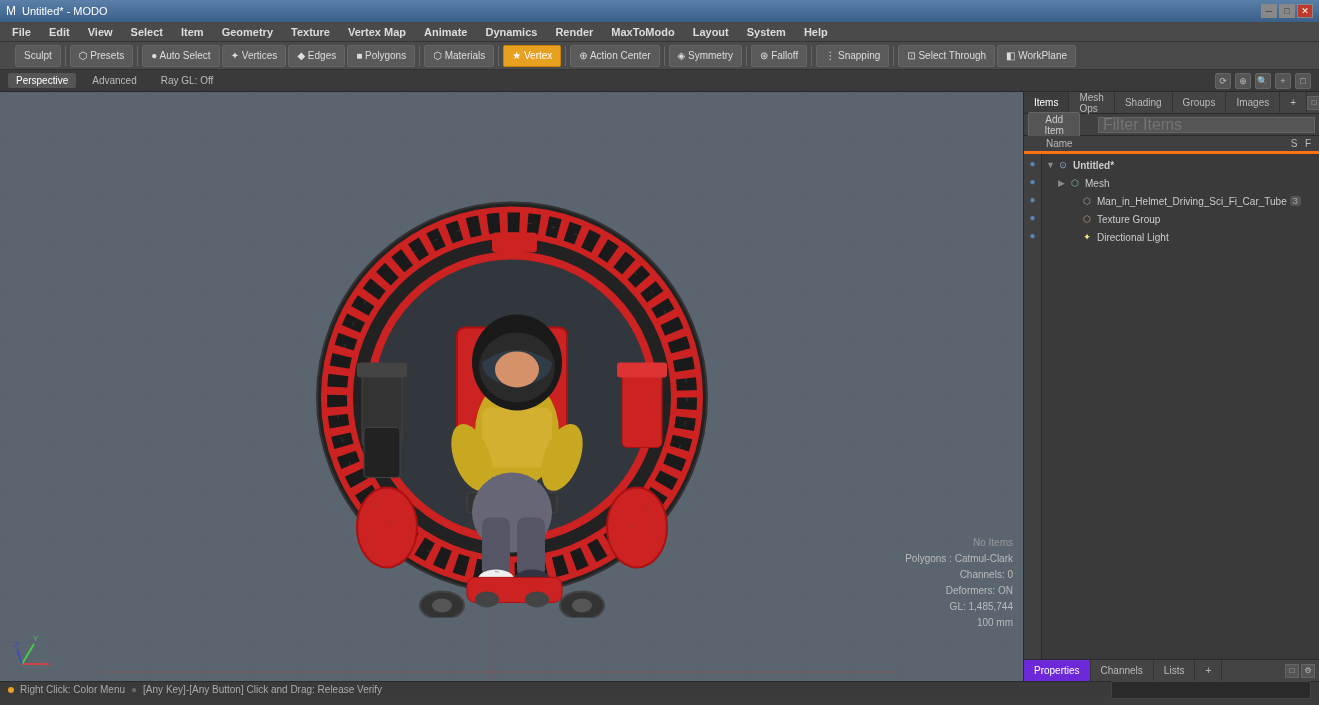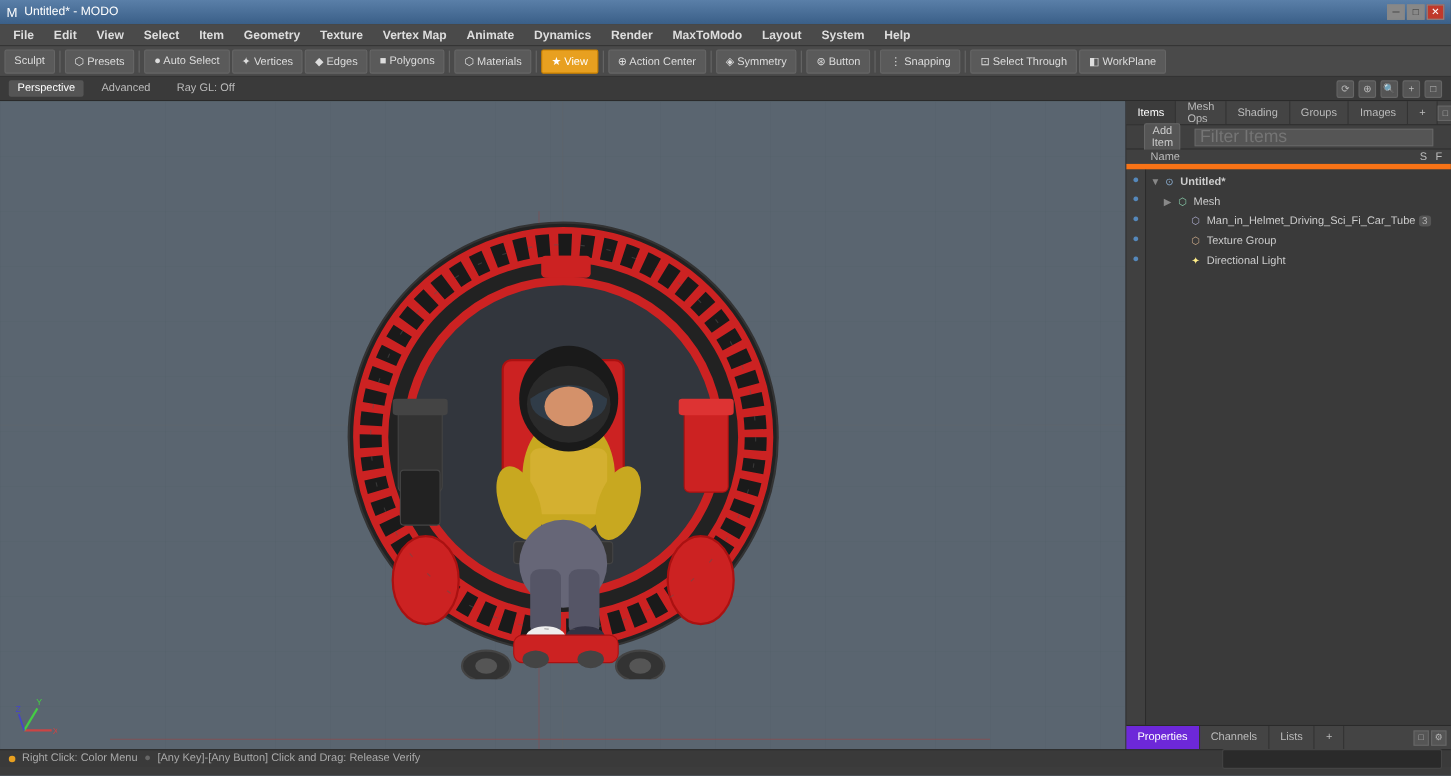--- a/index.html
+++ b/index.html
@@ -47,21 +47,21 @@
       border-radius: 2px;
       font-weight: bold;
     }
 
     
     #toolbar {
       height: 28px;
       background: #4a4a4a;
       display: flex;
       align-items: center;
-      padding: 0 4px;
+      padding: 0 15px;
       gap: 2px;
       border-bottom: 1px solid #333;
     }
     .toolbar-btn {
       height: 22px;
       padding: 0 8px;
       background: #5a5a5a;
       border: 1px solid #666;
       color: #ddd;
       font-size: 10px;
@@ -182,21 +182,21 @@
       padding-right: 4px;
     }
     .right-ctrl { width: 14px; height: 14px; background: #555; border: 1px solid #666; color: #bbb; font-size: 8px; cursor: pointer; display: flex; align-items: center; justify-content: center; }
 
     
     #items-toolbar {
       height: 22px;
       background: #404040;
       display: flex;
       align-items: center;
-      padding: 0 16px;
+      padding: 0 4px;
       gap: 4px;
       border-bottom: 1px solid #2a2a2a;
     }
     .items-tool-btn {
       padding: 1px 6px;
       background: #555;
       border: 1px solid #666;
       color: #ccc;
       font-size: 10px;
       cursor: pointer;
@@ -210,21 +210,21 @@
       color: #ccc;
       font-size: 16px;
       padding: 0 4px;
     }
     #items-header {
       height: 18px;
       background: #404040;
       display: flex;
       align-items: center;
       padding: 0 4px;
-      border-bottom: 5px solid #f97316;
+      border-bottom: 3px solid #f97316;
       font-size: 10px;
       color: #bbb;
     }
     .items-header-col { flex: 1; }
     .items-header-s { width: 14px; text-align: center; }
     .items-header-f { width: 14px; text-align: center; }
 
     
     #items-tree {
       flex: 1;
@@ -355,27 +355,27 @@
     <div class="toolbar-sep"></div>
     <div class="toolbar-btn">⬡ Presets</div>
     <div class="toolbar-sep"></div>
     <div class="toolbar-btn">● Auto Select</div>
     <div class="toolbar-btn">✦ Vertices</div>
     <div class="toolbar-btn">◆ Edges</div>
     <div class="toolbar-btn">■ Polygons</div>
     <div class="toolbar-sep"></div>
     <div class="toolbar-btn">⬡ Materials</div>
     <div class="toolbar-sep"></div>
-    <div class="toolbar-btn active">★ View</div>
+    <div class="toolbar-btn active">★ Vertex</div>
     <div class="toolbar-sep"></div>
     <div class="toolbar-btn">⊕ Action Center</div>
     <div class="toolbar-sep"></div>
     <div class="toolbar-btn">◈ Symmetry</div>
     <div class="toolbar-sep"></div>
-    <div class="toolbar-btn">⊛ Button</div>
+    <div class="toolbar-btn">⊛ Falloff</div>
     <div class="toolbar-sep"></div>
     <div class="toolbar-btn">⋮ Snapping</div>
     <div class="toolbar-sep"></div>
     <div class="toolbar-btn">⊡ Select Through</div>
     <div class="toolbar-btn">◧ WorkPlane</div>
   </div>
 
 <div id="view-header">
   <div class="view-tab active">Perspective</div>
   <div class="view-tab">Advanced</div>
@@ -475,20 +475,28 @@
 
       <ellipse cx="365" cy="390" rx="30" ry="40" fill="#cc2222" stroke="#aa1111" stroke-width="2"></ellipse>
 
       <rect x="92" y="290" width="36" height="50" rx="3" fill="#222" stroke="#444" stroke-width="1"></rect>
 
       <rect x="220" y="95" width="45" height="20" rx="4" fill="#cc2222"></rect>
 
       <ellipse cx="240" cy="260" rx="175" ry="175" fill="none" stroke="#555" stroke-width="1" stroke-dasharray="4,20" opacity="0.5"></ellipse>
     </svg>
 
+    <div id="viewport-info">
+      <div style="color:#999;">No Items</div>
+      <div style="color:#bbb;">Polygons : Catmul-Clark</div>
+      <div style="color:#bbb;">Channels: 0</div>
+      <div style="color:#bbb;">Deformers: ON</div>
+      <div style="color:#bbb;">GL: 1,485,744</div>
+      <div style="color:#bbb;">100 mm</div>
+    </div>
 
     <svg id="axes" width="50" height="50">
       <line x1="10" y1="35" x2="35" y2="35" stroke="#cc4444" stroke-width="2"></line>
       <line x1="10" y1="35" x2="22" y2="15" stroke="#44cc44" stroke-width="2"></line>
       <line x1="10" y1="35" x2="5" y2="20" stroke="#4444cc" stroke-width="1.5"></line>
       <text x="36" y="38" fill="#cc4444" font-size="8">X</text>
       <text x="21" y="12" fill="#44cc44" font-size="8">Y</text>
       <text x="2" y="18" fill="#4444cc" font-size="8">Z</text>
     </svg>
   </div>

